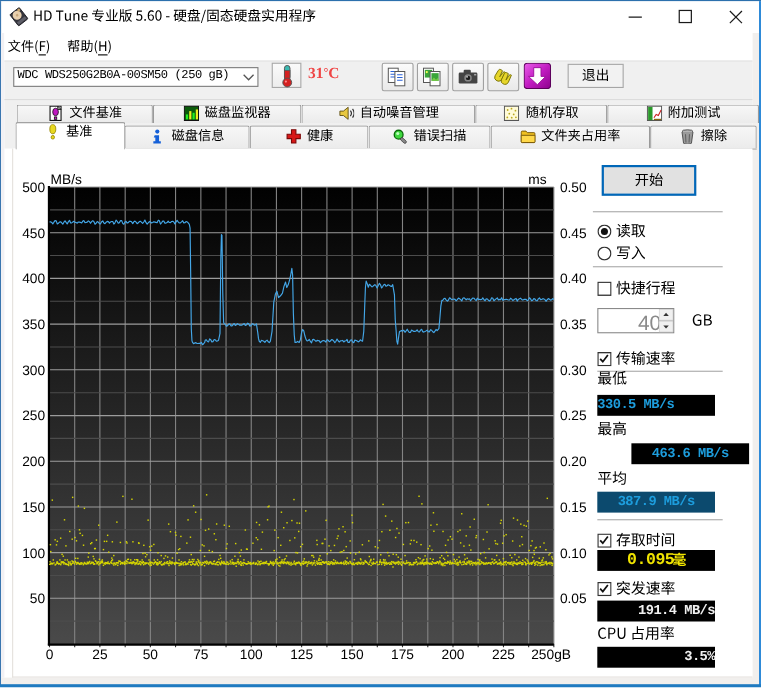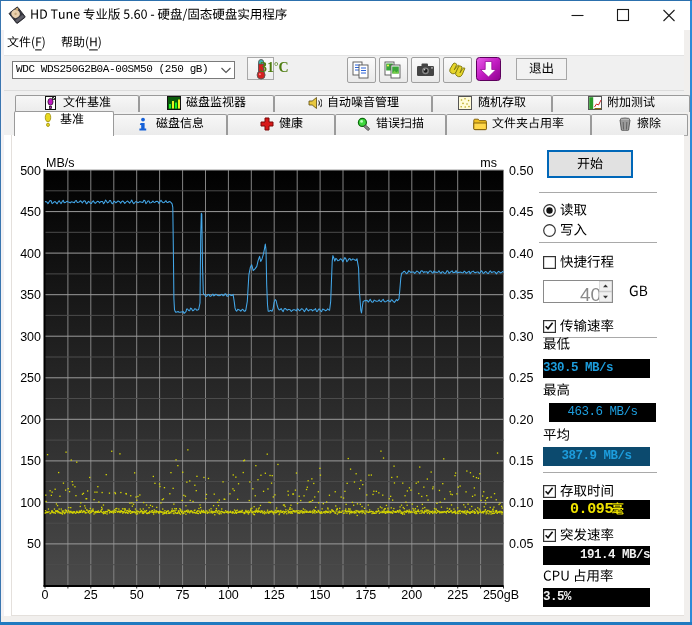--- a/index.html
+++ b/index.html
@@ -50,21 +50,21 @@
 <svg class="abs" style="left:220px;top:66px" width="12" height="9" viewBox="0 0 12 9">
     <path d="M1.5 2 L6 6.5 L10.5 2" fill="none" stroke="#555" stroke-width="1.2"></path>
   </svg>
 <div class="abs" style="left:247px;top:57px;width:27px;height:23px;background:linear-gradient(#fafafa,#ededed);border:1px solid #a8a8a8"></div>
 <svg class="abs" style="left:251px;top:58px" width="20" height="22" viewBox="0 0 20 22">
 <rect x="7.6" y="1.5" width="5" height="13" rx="2.5" fill="#3ab8b0" stroke="#555" stroke-width="0.9"></rect>
 <rect x="7.6" y="6" width="5" height="9" fill="#d42020" stroke="#555" stroke-width="0.7"></rect>
 <circle cx="10.1" cy="17" r="4" fill="#d42020" stroke="#555" stroke-width="0.9"></circle>
 <circle cx="8.9" cy="16.2" r="1" fill="#f88"></circle>
 </svg>
-<div class="abs" style="left:260px;top:60px;font-family:'Liberation Serif',serif;font-weight:bold;font-size:14px;color:#4d7c0f">31<span style="font-size:11px;vertical-align:2px">°</span>C</div>
+<div class="abs" style="left:280px;top:60px;font-family:'Liberation Serif',serif;font-weight:bold;font-size:14px;color:#ef4444">31<span style="font-size:11px;vertical-align:2px">°</span>C</div>
 <div class="abs" style="left:347px;top:57px;width:29px;height:26px;background:linear-gradient(#fbfbfb,#e9e9e9);border:1px solid #a0a0a0;border-radius:2px"></div>
 <svg class="abs" style="left:347px;top:57px" width="29" height="26" viewBox="0 0 29 26">
     <rect x="6" y="5" width="9" height="13" fill="#fff" stroke="#555" stroke-width="0.9"></rect>
 <g stroke="#2a62d8" stroke-width="1">
       <line x1="8" y1="8" x2="13" y2="8"></line>
       <line x1="8" y1="10.5" x2="13" y2="10.5"></line>
       <line x1="8" y1="13" x2="13" y2="13"></line>
     </g>
 <rect x="12" y="8" width="9" height="13" fill="#fff" stroke="#555" stroke-width="0.9"></rect>
 <g stroke="#2a62d8" stroke-width="1">
@@ -1661,21 +1661,21 @@
     <path d="M3.6 0.3C2.8 2.4 1.6 4.4 0.2 5.7C0.4 5.9 0.7 6.5 0.8 6.7C1.3 6.2 1.7 5.7 2.2 5.1V12.7H3.1V3.6C3.7 2.6 4.2 1.6 4.5 0.6ZM6.3 9.9C7.6 10.7 9.1 11.9 9.9 12.7L10.6 11.9C10.3 11.6 9.7 11.1 9.1 10.7C10.2 9.6 11.3 8.3 12.1 7.3L11.4 6.9L11.3 7H6.9L7.4 5.3H12.9V4.4H7.7L8.1 2.8H12.3V1.8H8.4L8.7 0.5L7.7 0.3L7.4 1.8H4.7V2.8H7.1L6.7 4.4H3.9V5.3H6.4C6.1 6.3 5.8 7.2 5.5 7.9H10.4C9.8 8.6 9.1 9.4 8.4 10.1C7.9 9.8 7.5 9.6 7.1 9.3Z M23.4 5.6V10.5H24.2V5.6ZM25.1 5.1V11.5C25.1 11.7 25.1 11.7 24.9 11.7C24.7 11.7 24.2 11.7 23.6 11.7C23.7 12 23.8 12.3 23.9 12.6C24.7 12.6 25.2 12.6 25.5 12.4C25.9 12.3 25.9 12 25.9 11.5V5.1ZM14.5 7.2C14.6 7 15 7 15.4 7H16.5V8.8C15.6 9 14.7 9.2 14.1 9.4L14.3 10.3L16.5 9.8V12.7H17.3V9.5L18.5 9.2L18.4 8.4L17.3 8.6V7H18.4V6H17.3V4H16.5V6H15.3C15.6 5.1 16 4 16.2 2.8H18.5V1.9H16.4C16.5 1.4 16.6 0.9 16.7 0.4L15.7 0.3C15.7 0.8 15.6 1.4 15.5 1.9H14.1V2.8H15.3C15.1 3.9 14.8 4.8 14.7 5.2C14.5 5.8 14.4 6.2 14.1 6.3C14.3 6.5 14.4 7 14.5 7.2ZM22.4 0.2C21.5 1.6 19.8 3 18.2 3.7C18.4 3.9 18.7 4.3 18.9 4.5C19.2 4.3 19.6 4.1 19.9 3.9V4.4H24.9V3.8C25.3 4 25.6 4.2 26 4.4C26.1 4.1 26.4 3.8 26.6 3.6C25.2 3 23.9 2.2 22.9 1L23.2 0.6ZM20.3 3.6C21.1 3 21.8 2.4 22.4 1.7C23.1 2.5 23.8 3.1 24.7 3.6ZM21.8 6.1V7.2H19.9V6.1ZM19.1 5.3V12.6H19.9V9.9H21.8V11.6C21.8 11.7 21.8 11.8 21.7 11.8C21.5 11.8 21.2 11.8 20.7 11.8C20.9 12 21 12.4 21 12.6C21.6 12.6 22 12.6 22.3 12.5C22.6 12.3 22.6 12.1 22.6 11.6V5.3ZM19.9 8H21.8V9.1H19.9Z M27.9 1.3C28.7 2.1 29.6 3.1 30 3.7L30.8 3.1C30.4 2.4 29.4 1.5 28.7 0.8ZM30.6 5.1H27.6V6H29.6V10.3C29 10.5 28.3 11 27.6 11.7L28.2 12.6C28.9 11.7 29.6 11 30.1 11C30.4 11 30.8 11.4 31.4 11.8C32.4 12.3 33.5 12.4 35.1 12.4C36.4 12.4 38.7 12.4 39.7 12.3C39.7 12 39.9 11.5 40 11.3C38.7 11.4 36.7 11.5 35.1 11.5C33.7 11.5 32.5 11.4 31.6 10.9C31.2 10.7 30.9 10.4 30.6 10.3ZM32.8 4.5H34.9V6.2H32.8ZM35.9 4.5H38.2V6.2H35.9ZM34.9 0.3V1.7H31.3V2.6H34.9V3.7H31.8V7H34.5C33.7 8.2 32.4 9.3 31.1 9.8C31.3 10 31.6 10.3 31.8 10.6C32.9 10 34.1 8.9 34.9 7.8V10.9H35.9V7.8C37 8.6 38.2 9.6 38.9 10.3L39.5 9.7C38.8 8.9 37.4 7.8 36.2 7H39.1V3.7H35.9V2.6H39.8V1.7H35.9V0.3Z M51.7 2.9C51.2 3.5 50.4 4.2 49.8 4.7L50.5 5.2C51.1 4.7 51.9 4.1 52.5 3.4ZM41.3 7.1 41.8 7.9C42.7 7.4 43.8 6.8 44.8 6.3L44.6 5.5C43.4 6.1 42.1 6.7 41.3 7.1ZM41.6 3.5C42.4 4 43.3 4.7 43.7 5.1L44.4 4.5C44 4 43.1 3.4 42.3 3ZM49.6 6.1C50.6 6.7 51.7 7.5 52.3 8L53.1 7.4C52.5 6.9 51.3 6.1 50.4 5.6ZM41.2 8.9V9.8H46.7V12.7H47.8V9.8H53.3V8.9H47.8V7.8H46.7V8.9ZM46.4 0.4C46.6 0.7 46.8 1.1 47 1.5H41.5V2.4H46.4C46 3.1 45.5 3.6 45.4 3.8C45.2 4 45 4.2 44.8 4.2C44.9 4.5 45 4.9 45.1 5.1C45.3 5 45.6 4.9 47.1 4.8C46.5 5.5 45.9 6 45.6 6.2C45.2 6.6 44.8 6.9 44.5 6.9C44.6 7.2 44.8 7.6 44.8 7.8C45.1 7.7 45.5 7.6 49.1 7.2C49.2 7.5 49.4 7.7 49.5 8L50.3 7.6C50 7 49.3 6 48.7 5.3L47.9 5.6C48.2 5.9 48.4 6.2 48.6 6.5L46.2 6.7C47.4 5.8 48.6 4.6 49.7 3.3L48.8 2.8C48.6 3.2 48.2 3.6 47.9 4L46.2 4C46.6 3.6 47.1 3 47.5 2.4H53.2V1.5H48.2C48 1.1 47.7 0.6 47.4 0.2Z" fill="#000"></path>
   </svg>
 <div class="abs" style="left:543px;top:337px;width:114px;height:1px;background:#a9a9a9"></div>
 <svg style="position:absolute;left:543px;top:337px" width="28" height="17" viewBox="0 0 28 17">
     <path d="M3.3 3H10.2V4H3.3ZM3.3 1.4H10.2V2.4H3.3ZM2.4 0.7V4.7H11.2V0.7ZM5.3 6.3V7.2H2.9V6.3ZM0.6 11 0.7 11.9 5.3 11.4V12.7H6.3V11.3L7 11.2V10.3L6.3 10.4V6.3H12.8V5.5H0.7V6.3H2V10.9ZM6.8 7.2V8H7.7L7.4 8.1C7.8 9.1 8.3 9.9 9.1 10.7C8.3 11.2 7.5 11.6 6.6 11.9C6.8 12.1 7 12.4 7.1 12.6C8 12.3 8.9 11.9 9.7 11.3C10.5 11.9 11.4 12.4 12.4 12.6C12.5 12.4 12.8 12 13 11.9C12 11.6 11.2 11.2 10.4 10.7C11.3 9.8 12 8.7 12.4 7.4L11.8 7.1L11.7 7.2ZM8.3 8H11.2C10.9 8.8 10.4 9.5 9.7 10.1C9.1 9.5 8.6 8.8 8.3 8ZM5.3 8V8.9H2.9V8ZM5.3 9.7V10.5L2.9 10.8V9.7Z M21.3 9.8C21.8 10.7 22.3 11.8 22.5 12.5L23.3 12.2C23 11.5 22.5 10.4 22 9.6ZM17.1 0.3C16.3 2.4 15.1 4.5 13.8 5.9C14 6.1 14.3 6.6 14.4 6.9C14.8 6.4 15.3 5.8 15.8 5.1V12.7H16.7V3.5C17.2 2.6 17.7 1.6 18 0.6ZM18.4 12.7C18.6 12.6 19 12.4 21.5 11.7C21.4 11.5 21.4 11.1 21.4 10.9L19.5 11.4V6.4H22.6C23 10.1 23.8 12.5 25.3 12.6C25.8 12.6 26.3 12 26.6 9.9C26.4 9.9 26 9.6 25.8 9.4C25.7 10.7 25.5 11.4 25.3 11.4C24.5 11.3 23.9 9.3 23.6 6.4H26.3V5.5H23.5C23.4 4.3 23.3 3.1 23.3 1.8C24.2 1.6 25.1 1.4 25.8 1.1L24.9 0.3C23.4 0.9 20.9 1.4 18.6 1.7L18.6 1.7L18.6 11.1C18.6 11.6 18.3 11.8 18 11.9C18.2 12.1 18.3 12.5 18.4 12.7ZM22.5 5.5H19.5V2.5C20.5 2.3 21.4 2.2 22.3 2C22.4 3.2 22.4 4.4 22.5 5.5Z" fill="#000"></path>
   </svg>
 <div class="abs" style="left:543px;top:359px;width:107px;height:19px;background:#000;color:#1d9ddd;font-family:'Liberation Mono',monospace;font-weight:bold;font-size:12.5px;text-align:left;line-height:19px;letter-spacing:-0.5px">330.5 MB/s</div>
 <svg style="position:absolute;left:543px;top:383px" width="28" height="17" viewBox="0 0 28 17">
     <path d="M3.3 3H10.2V4H3.3ZM3.3 1.4H10.2V2.4H3.3ZM2.4 0.7V4.7H11.2V0.7ZM5.3 6.3V7.2H2.9V6.3ZM0.6 11 0.7 11.9 5.3 11.4V12.7H6.3V11.3L7 11.2V10.3L6.3 10.4V6.3H12.8V5.5H0.7V6.3H2V10.9ZM6.8 7.2V8H7.7L7.4 8.1C7.8 9.1 8.3 9.9 9.1 10.7C8.3 11.2 7.5 11.6 6.6 11.9C6.8 12.1 7 12.4 7.1 12.6C8 12.3 8.9 11.9 9.7 11.3C10.5 11.9 11.4 12.4 12.4 12.6C12.5 12.4 12.8 12 13 11.9C12 11.6 11.2 11.2 10.4 10.7C11.3 9.8 12 8.7 12.4 7.4L11.8 7.1L11.7 7.2ZM8.3 8H11.2C10.9 8.8 10.4 9.5 9.7 10.1C9.1 9.5 8.6 8.8 8.3 8ZM5.3 8V8.9H2.9V8ZM5.3 9.7V10.5L2.9 10.8V9.7Z M17.4 4.1H23.2V5.3H17.4ZM16.3 3.3V6H24.3V3.3ZM19.5 0.5 19.8 1.7H14.3V2.6H26.1V1.7H21C20.8 1.2 20.6 0.7 20.4 0.2ZM14.8 6.8V12.7H15.8V7.6H24.7V11.6C24.7 11.8 24.6 11.8 24.5 11.8C24.3 11.8 23.7 11.8 23.1 11.8C23.2 12 23.4 12.3 23.4 12.6C24.3 12.6 24.9 12.6 25.2 12.5C25.6 12.3 25.7 12.1 25.7 11.6V6.8ZM17.3 8.4V11.9H18.3V11.2H23V8.4ZM18.3 9.2H22.1V10.5H18.3Z" fill="#000"></path>
   </svg>
-<div class="abs" style="left:549px;top:403px;width:107px;height:19px;background:#000;color:#1d9ddd;font-family:'Liberation Mono',monospace;font-weight:normal;font-size:12.5px;text-align:center;line-height:19px;letter-spacing:-0.5px">463.6 MB/s</div>
+<div class="abs" style="left:574px;top:403px;width:107px;height:19px;background:#000;color:#1d9ddd;font-family:'Liberation Mono',monospace;font-weight:bold;font-size:12.5px;text-align:center;line-height:19px;letter-spacing:-0.5px">463.6 MB/s</div>
 <svg style="position:absolute;left:543px;top:428px" width="28" height="17" viewBox="0 0 28 17">
     <path d="M2.3 3.1C2.9 4.1 3.4 5.4 3.6 6.2L4.5 5.9C4.4 5.1 3.8 3.8 3.3 2.8ZM10.2 2.8C9.9 3.8 9.2 5.1 8.7 6L9.6 6.3C10.1 5.5 10.8 4.2 11.3 3.1ZM0.7 6.9V7.9H6.2V12.7H7.2V7.9H12.8V6.9H7.2V2.2H12.1V1.2H1.4V2.2H6.2V6.9Z M20 5.4C20.9 6.1 21.9 7 22.5 7.6L23.1 6.9C22.6 6.4 21.5 5.5 20.7 4.8ZM19 10 19.4 10.9C20.8 10.2 22.6 9.2 24.3 8.2L24.1 7.4C22.2 8.4 20.2 9.4 19 10ZM21.2 0.3C20.6 2 19.5 3.8 18.3 4.8C18.5 5 18.8 5.5 19 5.7C19.6 5 20.2 4.3 20.7 3.4H25.1C24.9 8.9 24.7 11.1 24.3 11.6C24.2 11.7 24 11.8 23.7 11.8C23.4 11.8 22.5 11.8 21.5 11.7C21.7 12 21.8 12.4 21.9 12.6C22.7 12.7 23.6 12.7 24.1 12.7C24.6 12.6 24.9 12.5 25.2 12.1C25.7 11.4 25.9 9.3 26 3C26 2.8 26 2.4 26 2.4H21.3C21.6 1.8 21.9 1.2 22.1 0.6ZM14 9.9 14.4 11C15.6 10.3 17.3 9.5 18.9 8.6L18.6 7.8L16.8 8.7V4.5H18.4V3.5H16.8V0.4H15.8V3.5H14.1V4.5H15.8V9.1C15.1 9.5 14.5 9.7 14 9.9Z" fill="#000"></path>
   </svg>
 <div class="abs" style="left:543px;top:447px;width:107px;height:19px;background:#0c4a6e;color:#1d9ddd;font-family:'Liberation Mono',monospace;font-weight:bold;font-size:12.5px;text-align:center;line-height:19px;letter-spacing:-0.5px">387.9 MB/s</div>
 <div class="abs" style="left:543px;top:472px;width:114px;height:1px;background:#a9a9a9"></div>
 <svg class="abs" style="left:543px;top:485px" width="13" height="13" viewBox="0 0 13 13">
     <rect x="0.6" y="0.6" width="11.8" height="11.8" fill="#fff" stroke="#333" stroke-width="1.2"></rect>
     <path d="M2.6 6.2 L5 8.8 L9.6 2.8" fill="none" stroke="#111" stroke-width="1.6"></path>
   </svg>
 <svg style="position:absolute;left:560px;top:484px" width="55" height="17" viewBox="0 0 55 17">
@@ -1690,12 +1690,12 @@
     <rect x="0.6" y="0.6" width="11.8" height="11.8" fill="#fff" stroke="#333" stroke-width="1.2"></rect>
     <path d="M2.6 6.2 L5 8.8 L9.6 2.8" fill="none" stroke="#111" stroke-width="1.6"></path>
   </svg>
 <svg style="position:absolute;left:560px;top:528px" width="55" height="17" viewBox="0 0 55 17">
     <path d="M5 3C4 4 2.7 4.8 1.5 5.3L2.1 6.1C3.4 5.5 4.8 4.5 5.8 3.4ZM7.7 3.7C8.9 4.4 10.4 5.3 11.2 6L11.8 5.3C11 4.6 9.5 3.7 8.3 3.1ZM7.9 5.8C8.5 6.2 9.2 6.9 9.5 7.3H7C7.2 6.7 7.2 6 7.3 5.3H6.3C6.2 6 6.1 6.7 6 7.3H0.8V8.2H5.7C5.1 9.9 3.8 11.1 0.7 11.8C0.9 12 1.2 12.4 1.3 12.6C4.6 11.9 6 10.4 6.7 8.5C7.7 10.7 9.5 12.1 12.3 12.6C12.5 12.4 12.7 12 12.9 11.7C10.3 11.3 8.5 10.1 7.5 8.2H12.8V7.3H9.6L10.3 6.8C10 6.4 9.3 5.8 8.7 5.4ZM1 1.7V4.3H2.1V2.6H11.4V4.2H12.4V1.7H7.6C7.4 1.2 7.1 0.6 6.9 0.2L5.8 0.4C6 0.8 6.2 1.3 6.4 1.7Z M22.6 0.9C23.2 1.6 23.9 2.4 24.3 2.9L25.1 2.4C24.7 1.9 23.9 1.1 23.4 0.5ZM15.4 4.5C15.6 4.4 16 4.3 16.9 4.3H18.8C17.9 7.1 16.4 9.3 13.9 10.8C14.2 11 14.5 11.4 14.7 11.6C16.4 10.5 17.7 9.2 18.6 7.5C19.2 8.5 19.9 9.4 20.7 10.1C19.5 10.9 18.1 11.5 16.7 11.9C16.9 12.1 17.2 12.4 17.3 12.7C18.8 12.3 20.2 11.7 21.5 10.8C22.7 11.7 24.2 12.3 25.9 12.7C26 12.4 26.3 12 26.5 11.8C24.9 11.5 23.4 10.9 22.2 10.2C23.4 9.1 24.3 7.8 24.9 6L24.2 5.7L24 5.8H19.5C19.6 5.3 19.8 4.8 19.9 4.3H26.1L26.1 3.3H20.2C20.4 2.4 20.6 1.4 20.7 0.4L19.6 0.2C19.5 1.3 19.3 2.4 19 3.3H16.6C17 2.6 17.3 1.7 17.6 0.9L16.5 0.6C16.3 1.7 15.8 2.8 15.6 3.1C15.4 3.3 15.3 3.6 15.1 3.6C15.2 3.8 15.4 4.3 15.4 4.5ZM21.4 9.5C20.5 8.7 19.8 7.8 19.3 6.7H23.5C23 7.8 22.3 8.8 21.4 9.5Z M27.9 1.3C28.7 2.1 29.6 3.1 30 3.7L30.8 3.1C30.4 2.4 29.4 1.5 28.7 0.8ZM30.6 5.1H27.6V6H29.6V10.3C29 10.5 28.3 11 27.6 11.7L28.2 12.6C28.9 11.7 29.6 11 30.1 11C30.4 11 30.8 11.4 31.4 11.8C32.4 12.3 33.5 12.4 35.1 12.4C36.4 12.4 38.7 12.4 39.7 12.3C39.7 12 39.9 11.5 40 11.3C38.7 11.4 36.7 11.5 35.1 11.5C33.7 11.5 32.5 11.4 31.6 10.9C31.2 10.7 30.9 10.4 30.6 10.3ZM32.8 4.5H34.9V6.2H32.8ZM35.9 4.5H38.2V6.2H35.9ZM34.9 0.3V1.7H31.3V2.6H34.9V3.7H31.8V7H34.5C33.7 8.2 32.4 9.3 31.1 9.8C31.3 10 31.6 10.3 31.8 10.6C32.9 10 34.1 8.9 34.9 7.8V10.9H35.9V7.8C37 8.6 38.2 9.6 38.9 10.3L39.5 9.7C38.8 8.9 37.4 7.8 36.2 7H39.1V3.7H35.9V2.6H39.8V1.7H35.9V0.3Z M51.7 2.9C51.2 3.5 50.4 4.2 49.8 4.7L50.5 5.2C51.1 4.7 51.9 4.1 52.5 3.4ZM41.3 7.1 41.8 7.9C42.7 7.4 43.8 6.8 44.8 6.3L44.6 5.5C43.4 6.1 42.1 6.7 41.3 7.1ZM41.6 3.5C42.4 4 43.3 4.7 43.7 5.1L44.4 4.5C44 4 43.1 3.4 42.3 3ZM49.6 6.1C50.6 6.7 51.7 7.5 52.3 8L53.1 7.4C52.5 6.9 51.3 6.1 50.4 5.6ZM41.2 8.9V9.8H46.7V12.7H47.8V9.8H53.3V8.9H47.8V7.8H46.7V8.9ZM46.4 0.4C46.6 0.7 46.8 1.1 47 1.5H41.5V2.4H46.4C46 3.1 45.5 3.6 45.4 3.8C45.2 4 45 4.2 44.8 4.2C44.9 4.5 45 4.9 45.1 5.1C45.3 5 45.6 4.9 47.1 4.8C46.5 5.5 45.9 6 45.6 6.2C45.2 6.6 44.8 6.9 44.5 6.9C44.6 7.2 44.8 7.6 44.8 7.8C45.1 7.7 45.5 7.6 49.1 7.2C49.2 7.5 49.4 7.7 49.5 8L50.3 7.6C50 7 49.3 6 48.7 5.3L47.9 5.6C48.2 5.9 48.4 6.2 48.6 6.5L46.2 6.7C47.4 5.8 48.6 4.6 49.7 3.3L48.8 2.8C48.6 3.2 48.2 3.6 47.9 4L46.2 4C46.6 3.6 47.1 3 47.5 2.4H53.2V1.5H48.2C48 1.1 47.7 0.6 47.4 0.2Z" fill="#000"></path>
   </svg>
 <div class="abs" style="left:543px;top:546px;width:107px;height:19px;background:#000;color:#f0f0f0;font-family:'Liberation Mono',monospace;font-weight:bold;font-size:12.5px;text-align:right;line-height:19px;letter-spacing:-0.5px">191.4 MB/s</div>
 <svg style="position:absolute;left:543px;top:569px" width="72" height="17" viewBox="0 0 72 17">
     <path d="M5.1 11.8C6.4 11.8 7.3 11.3 8.1 10.4L7.4 9.6C6.8 10.3 6.1 10.7 5.1 10.7C3.3 10.7 2.1 9.1 2.1 6.6C2.1 4.2 3.3 2.6 5.2 2.6C6 2.6 6.7 3 7.2 3.6L7.9 2.8C7.3 2.1 6.4 1.5 5.2 1.5C2.7 1.5 0.8 3.5 0.8 6.7C0.8 9.9 2.6 11.8 5.1 11.8Z M10 11.6H11.2V7.7H12.9C15 7.7 16.5 6.7 16.5 4.6C16.5 2.5 15 1.7 12.8 1.7H10ZM11.2 6.7V2.7H12.6C14.4 2.7 15.3 3.2 15.3 4.6C15.3 6 14.4 6.7 12.7 6.7Z M22 11.8C24 11.8 25.6 10.7 25.6 7.5V1.7H24.4V7.6C24.4 9.9 23.3 10.7 22 10.7C20.7 10.7 19.7 9.9 19.7 7.6V1.7H18.5V7.5C18.5 10.7 20 11.8 22 11.8Z M32 6.5V12.7H33V11.8H40.3V12.6H41.3V6.5H37V3.8H42.4V2.8H37V0.3H35.9V6.5ZM33 10.9V7.4H40.3V10.9Z M45.5 1.2V6.1C45.5 8 45.3 10.4 43.8 12.1C44.1 12.2 44.5 12.6 44.6 12.8C45.7 11.6 46.1 10.1 46.3 8.5H49.7V12.6H50.7V8.5H54.4V11.3C54.4 11.6 54.3 11.6 54 11.7C53.8 11.7 52.9 11.7 51.9 11.6C52 11.9 52.2 12.4 52.3 12.6C53.5 12.6 54.3 12.6 54.8 12.4C55.2 12.3 55.4 12 55.4 11.3V1.2ZM46.5 2.2H49.7V4.4H46.5ZM54.4 2.2V4.4H50.7V2.2ZM46.5 5.3H49.7V7.6H46.4C46.5 7.1 46.5 6.6 46.5 6.1ZM54.4 5.3V7.6H50.7V5.3Z M68.1 2.9C67.6 3.5 66.8 4.2 66.2 4.7L66.9 5.2C67.6 4.7 68.3 4.1 69 3.4ZM57.7 7.1 58.2 7.9C59.1 7.4 60.2 6.8 61.2 6.3L61 5.5C59.8 6.1 58.5 6.7 57.7 7.1ZM58.1 3.5C58.8 4 59.7 4.7 60.1 5.1L60.8 4.5C60.4 4 59.5 3.4 58.8 3ZM66.1 6.1C67 6.7 68.1 7.5 68.7 8L69.5 7.4C68.9 6.9 67.7 6.1 66.8 5.6ZM57.6 8.9V9.8H63.1V12.7H64.2V9.8H69.7V8.9H64.2V7.8H63.1V8.9ZM62.8 0.4C63 0.7 63.2 1.1 63.4 1.5H57.9V2.4H62.8C62.4 3.1 62 3.6 61.8 3.8C61.6 4 61.4 4.2 61.2 4.2C61.3 4.5 61.4 4.9 61.5 5.1C61.7 5 62 4.9 63.5 4.8C62.9 5.5 62.3 6 62 6.2C61.6 6.6 61.2 6.9 60.9 6.9C61 7.2 61.2 7.6 61.2 7.8C61.5 7.7 62 7.6 65.5 7.2C65.7 7.5 65.8 7.7 65.9 8L66.7 7.6C66.4 7 65.7 6 65.1 5.3L64.4 5.6C64.6 5.9 64.8 6.2 65 6.5L62.6 6.7C63.8 5.8 65 4.6 66.1 3.3L65.3 2.8C65 3.2 64.7 3.6 64.3 4L62.6 4C63 3.6 63.5 3 63.9 2.4H69.6V1.5H64.6C64.4 1.1 64.1 0.6 63.8 0.2Z" fill="#000"></path>
   </svg>
-<div class="abs" style="left:543px;top:588px;width:107px;height:19px;background:#000;color:#f0f0f0;font-family:'Liberation Mono',monospace;font-weight:bold;font-size:12.5px;text-align:left;line-height:19px;letter-spacing:-0.5px">3.5%</div>
+<div class="abs" style="left:543px;top:588px;width:107px;height:19px;background:#000;color:#f0f0f0;font-family:'Liberation Mono',monospace;font-weight:bold;font-size:12.5px;text-align:right;line-height:19px;letter-spacing:-0.5px">3.5%</div>
 </body></html>

